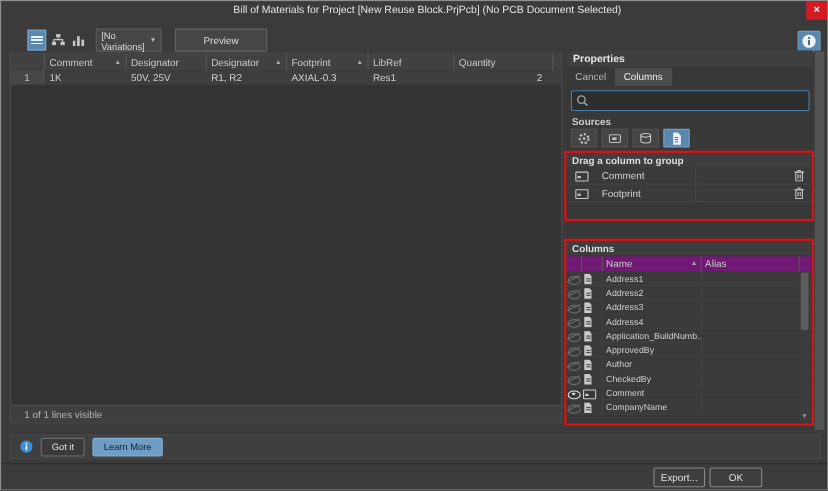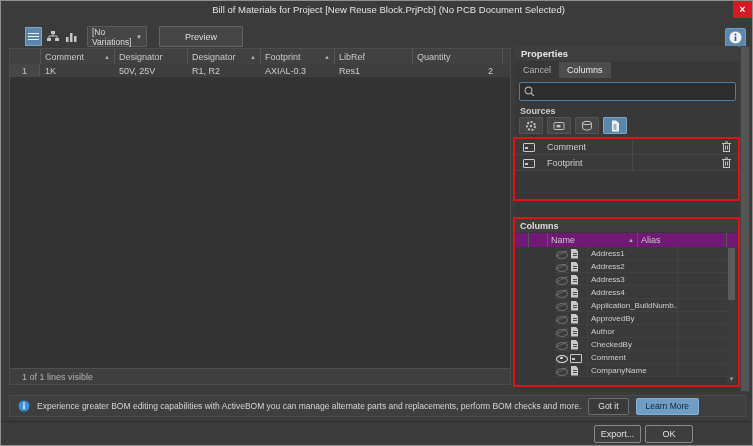--- a/index.html
+++ b/index.html
@@ -86,21 +86,21 @@
   .trashbtn { background:transparent; border:none; display:flex; align-items:center;
               justify-content:center; height:100%; }
 
   .clhead { display:grid; grid-template-columns:13px 19px 90px 1fr 12px; height:14px;
             background:#701a75; margin-top:1px; }
   .clh { border-left:1px solid #585858; font-size:9px; color:#c9c9c9; display:flex;
          align-items:center; padding:0 3px; justify-content:space-between; }
   .clh:first-child { border-left:none; }
   .cllist { position:relative; }
   .clrow { display:grid; grid-template-columns:13px 19px 90px 1fr 12px; align-items:center;
-           height:13px; border-bottom:1px solid #414141; background:#3a3a3a;margin-left:40px; }
+           height:13px; border-bottom:1px solid #414141; background:#3a3a3a; }
   .clname { font-size:8px; color:#cfcfcf; white-space:nowrap; overflow:hidden; padding-left:3px;
             border-left:1px solid #424242; height:100%; display:flex; align-items:center; }
   .clalias { border-left:1px solid #424242; height:100%; font-size:8px; color:#cfcfcf;
              display:flex; align-items:center; padding-left:3px; }
   .clscroll { position:absolute; right:2px; top:28px; width:9px; height:137px; background:#3c3c3c; }
   .clthumb { position:absolute; left:1px; right:1px; top:1px; height:52px; background:#5c5c5c;
              border-radius:1px; }
   .sdown { position:absolute; left:0; right:0; bottom:0; height:10px; font-size:6px; color:#9a9a9a;
            display:flex; align-items:center; justify-content:center; }
 
@@ -279,20 +279,21 @@
       <button class="srcbtn selected">
         <svg width="12" height="12">
           <path d="M3 0.5h4.2L10 3.3v8.2H3z" fill="#eef4fa"></path>
           <path d="M4.5 5h3M4.5 7h3M4.5 9h3" stroke="#40698c" stroke-width="0.9"></path>
         </svg>
       </button>
     </div>
   </div>
 
   <div class="redbox rb1">
+    <div class="sechead">Drag a column to group</div>
     <div class="grprow">
       <span class="tybox column-icon"></span>
       <span class="grpname">Comment</span>
       <span class="grpalias"></span>
       <button class="trashbtn">
         <svg width="9" height="11">
           <line x1="0" y1="2.5" x2="9" y2="2.5" stroke="#c4c4c4"></line>
           <rect x="1.5" y="2.5" width="6" height="8" fill="none" stroke="#c4c4c4"></rect>
           <path d="M3.5 4.5v4M5.5 4.5v4" stroke="#c4c4c4"></path>
           <line x1="3" y1="1" x2="6" y2="1" stroke="#c4c4c4"></line>
@@ -411,21 +412,20 @@
   <div class="pscroll">
     <div class="pthumb"></div>
   </div>
 
   <div class="notice">
     <svg width="12" height="12">
       <circle cx="6" cy="6" r="5.5" fill="#3f8fd6"></circle>
       <circle cx="6" cy="3.4" r="0.9" fill="#ffffff"></circle>
       <rect x="5.3" y="5" width="1.4" height="4.2" fill="#ffffff"></rect>
     </svg>
-    <span class="ntext">Experience greater BOM editing capabilities with ActiveBOM you can manage alternate parts and replacements, perform BOM checks and more.</span>
     <button class="gotit">Got it</button>
     <button class="learn">Learn More</button>
   </div>
 
   <div class="sep"></div>
 
   <button class="act export">Export...</button>
   <button class="act ok">OK</button>
   <button class="act cancel">Cancel</button>
 </div>

